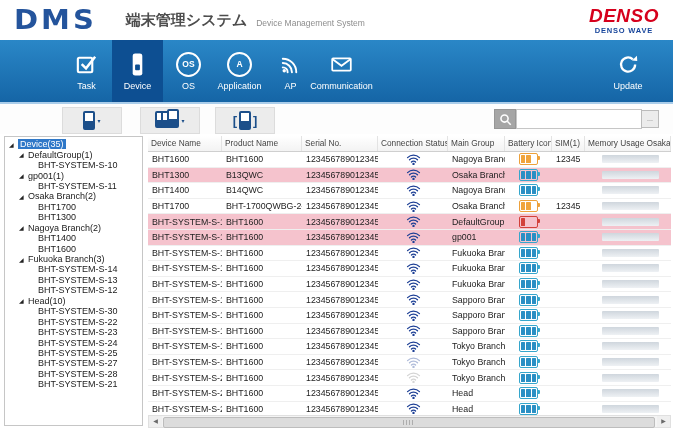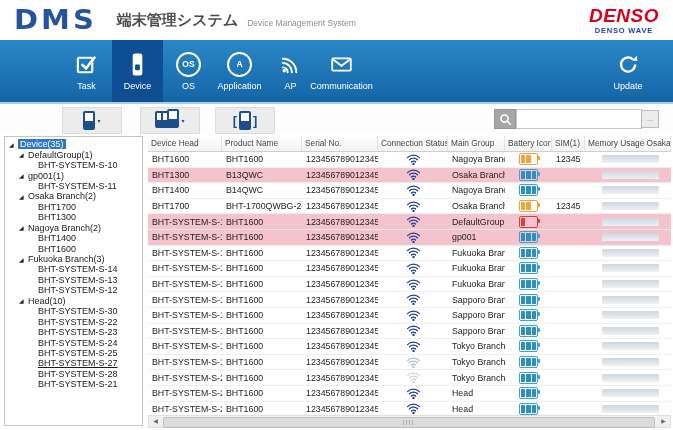--- a/index.html
+++ b/index.html
@@ -2,21 +2,21 @@
 <html><head>
 <meta charset="utf-8">
 <style>
   html,body{margin:0;padding:0;background:#fff;}
   .app{position:relative;width:673px;height:430px;overflow:hidden;background:#fff;
        font-family:"Liberation Sans",sans-serif;outline:1px solid #d5d5d5;}
   
   .hdr{position:absolute;top:0;left:0;right:0;height:40px;background:#fff;display:flex;align-items:center;}
   .dms-logo{margin-left:14px;font-family:"DejaVu Sans",sans-serif;font-size:29px;font-weight:800;
             color:#24549c;letter-spacing:3px;transform:scaleY(.92);}
-  .title-jp{margin-left:20px;font-size:15px;font-weight:bold;color:#4d4d4d;}
+  .title-jp{margin-left:29px;font-size:15px;font-weight:bold;color:#4d4d4d;}
   .title-en{margin-left:9px;font-size:8.5px;color:#8d8d8d;margin-top:5px;}
   .brand{margin-left:auto;margin-right:14px;text-align:center;line-height:1;}
   .brand-name{color:#d6001c;font-weight:bold;font-style:italic;font-size:19px;letter-spacing:.5px;}
   .brand-sub{color:#16449a;font-size:7.5px;font-weight:bold;letter-spacing:.8px;margin-top:2px;}
   
   .nav{position:absolute;top:40px;left:0;right:0;height:62px;display:flex;
        background:linear-gradient(#2a87c7,#1565a6);border-bottom:2px solid #aacdea;}
   .nav-left{display:flex;margin-left:61px;}
   .nav-right{display:flex;margin-left:auto;margin-right:14px;}
   .nav-item{width:51px;height:62px;display:flex;flex-direction:column;align-items:center;
@@ -265,37 +265,37 @@
         <span class="tlabel">BHT-SYSTEM-S-23</span>
       </div>
       <div class="tree-row" style="padding-left: 24px;">
         <span class="noexp"></span>
         <span class="tlabel">BHT-SYSTEM-S-24</span>
       </div>
       <div class="tree-row" style="padding-left: 24px;">
         <span class="noexp"></span>
         <span class="tlabel">BHT-SYSTEM-S-25</span>
       </div>
-      <div class="tree-row" style="padding-left: 24px; text-decoration: underline;">
+      <div class="tree-row" style="padding-left: 24px;">
         <span class="noexp"></span>
         <span class="tlabel">BHT-SYSTEM-S-27</span>
       </div>
       <div class="tree-row" style="padding-left: 24px;">
         <span class="noexp"></span>
         <span class="tlabel">BHT-SYSTEM-S-28</span>
       </div>
       <div class="tree-row" style="padding-left: 24px;">
         <span class="noexp"></span>
         <span class="tlabel">BHT-SYSTEM-S-21</span>
       </div>
     </div>
 
   <div class="grid">
     <div class="gh" id="ghead">
-        <div class="gh-c" style="width: 74px;">Device Head</div>
+        <div class="gh-c" style="width: 74px;">Device Name</div>
         <div class="gh-c" style="width: 80px;">Product Name</div>
         <div class="gh-c" style="width: 76px;">Serial No.</div>
         <div class="gh-c" style="width: 70px;">Connection Status</div>
         <div class="gh-c" style="width: 57px;">Main Group</div>
         <div class="gh-c" style="width: 47px;">Battery Icon</div>
         <div class="gh-c" style="width: 33px;">SIM(1)</div>
         <div class="gh-c" style="width: 86px;">Memory Usage Osaka</div>
       </div>
     <div id="gbody">
         <div class="gr">

